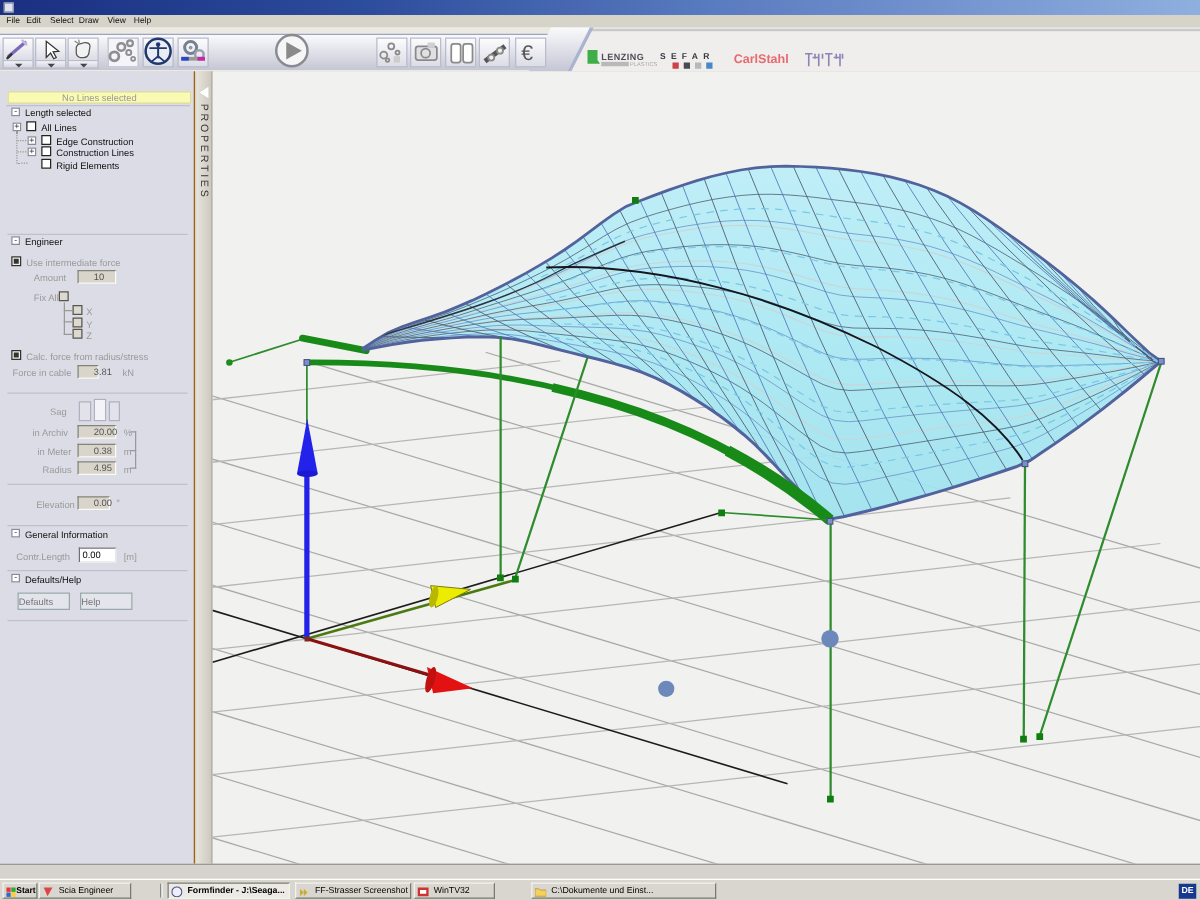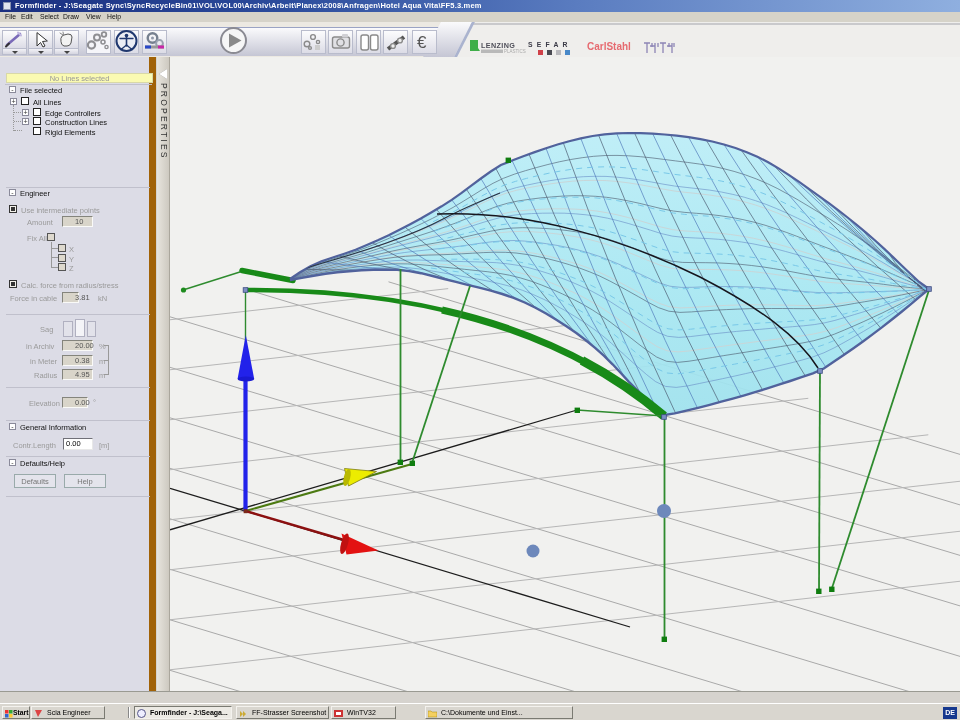--- a/index.html
+++ b/index.html
@@ -15,46 +15,45 @@
 #tbband { left:0; top:22px; width:960px; height:35px; background:#efeeec; }
 #tbband .topline { position:absolute; left:0; top:1px; width:960px; height:2px; background:#c9c9cc; }
 #tb { position:absolute; left:0; top:0; width:452px; height:35px; background:#ece9e2; }
 #tbg { position:absolute; left:0; top:4.5px; width:447px; height:29px; background:linear-gradient(#fafafc, #c5c6d4); border-top:1px solid #9aa3c4; }
 #tbdiag { position:absolute; left:432px; top:0px; width:34px; height:35px; background:linear-gradient(#fafafc,#c5c6d4); transform:skewX(-27deg); border-right:3px solid #aab3cf; }
 .tbtn { position:absolute; top:8px; width:25px; height:19px; background:linear-gradient(#fcfcfd,#dcdce6); border:1px solid #b9bccc; }
 .tdrop { position:absolute; top:26.5px; width:25px; height:6.5px; background:linear-gradient(#f2f2f6,#d5d5e0); border:1px solid #b9bccc; border-top:none; }
 .tdrop:after { content:""; position:absolute; left:9px; top:2px; border-left:3px solid transparent; border-right:3px solid transparent; border-top:3.5px solid #444; }
 .tbtn2 { position:absolute; top:8px; width:25px; height:24px; background:linear-gradient(#fcfcfd,#dcdce6); border:1px solid #b9bccc; }
 
-#panel { left:0; top:57px; width:156px; height:634px; background:#dcdce6; border-right:7px solid #a16207; font-size:7.5px; color:#1a1a1a; }
+#panel { left:0; top:57px; width:156px; height:634px; background:#dcdce6; border-right:1px solid #a16207; font-size:7.5px; color:#1a1a1a; }
 #tabstrip { left:157px; top:57px; width:13px; height:634px; background:linear-gradient(90deg,#e7e4dd,#cdc9c0); border-right:1px solid #aaa69c; }
 #tabtri { position:absolute; left:159px; top:69px; width:0; height:0; border-top:5px solid transparent; border-bottom:5px solid transparent; border-right:8px solid #fff; filter:drop-shadow(0 0 0.5px #777); }
 #tabtxt { position:absolute; left:158px; top:83px; width:11px; font-size:8.5px; color:#333; writing-mode:vertical-rl; letter-spacing:2.2px; }
 .ebox { position:absolute; width:7px; height:7px; background:#fff; border:1px solid #8a8a9a; font-size:7px; line-height:5px; text-align:center; color:#333; }
 .cb { position:absolute; width:8px; height:8px; background:#fff; border:1.6px solid #222; }
 .cbg { position:absolute; width:8px; height:8px; background:#ded9ce; border:1.4px solid #555; }
 .cbc { position:absolute; width:8px; height:8px; background:#f2f0ea; border:1.4px solid #333; }
 .cbc:after { content:""; position:absolute; left:0.5px; top:0.5px; width:4px; height:4px; background:#333; }
 .lbl { position:absolute; color:#9a9a9a; }
 .lblk { position:absolute; color:#111; }
 .tbox { position:absolute; height:11px; background:#d9d5ca; border:1px solid; border-color:#84847c #fafaf8 #fafaf8 #84847c; color:#555; font-size:7.5px; line-height:9px; padding-left:12px; }
 .tboxw { position:absolute; height:12px; background:#fff; border:1px solid; border-color:#707078 #e8e8e8 #e8e8e8 #707078; color:#000; font-size:7.5px; line-height:10px; padding-left:2px; }
 .sep { position:absolute; left:6px; width:144px; height:1px; background:#c0c0cc; }
-.btn { position:absolute; width:42px; height:14px; background:#e4e4ec; border:1px solid #9aa; color:#777; font-size:7.5px; text-align:center; line-height:13px; }
+.btn { position:absolute; width:42px; height:14px; background:#e4e4ec; border:1px solid #9aa; color:#777; font-size:7.5px; line-height:13px; }
 
 #botstrip { left:0; top:691px; width:960px; height:12px; background:#d6d3ce; border-top:1px solid #9a9a92; }
 #taskbar { left:0; top:703px; width:960px; height:17px; background:#d9d6cf; border-top:1px solid #fff; font-size:7px; }
 .task { position:absolute; top:2px; height:13px; background:#d9d6cf; border:1px solid; border-color:#f4f2ee #7a7a72 #7a7a72 #f4f2ee; line-height:12px; padding-left:15px; overflow:hidden; white-space:nowrap; color:#000; }
 .task .ic { position:absolute; left:2px; top:2px; width:9px; height:9px; }
 </style></head>
 <body>
 <div id="root">
 <div class="abs" id="title">
       <div id="ticon"></div>
-      <span class="txt">Formfinder - J:\Seagate Sync\SyncRecycleBin01\VOL\VOL00\Archiv\Arbeit\Planex\2008\Anfragen\Hotel Aqua Vita\FF5.3.mem</span>
     </div>
 <div class="abs" id="menu">
 <span style="left:5px">File</span>
       <span style="left:21px">Edit</span>
       <span style="left:40px">Select</span>
       <span style="left:63px">Draw</span>
       <span style="left:86px">View</span>
       <span style="left:107px">Help</span>
 </div>
 <div class="abs" id="tbband">
@@ -144,41 +143,41 @@
 <text x="119" y="12" font-size="10" font-weight="bold" fill="#e66a70" font-family="Liberation Sans">CarlStahl</text>
 <g stroke="#8d85b5" stroke-width="1.3" fill="none">
 <path d="M179,5 l0,10 M176,5 l6,0 M182,8 l5,0 M187,5 l0,10 M184,5 l0,4 M190,5 l0,4 M192,5 l6,0 M195,5 l0,10 M199,8 l5,0 M204,5 l0,10 M201,5 l0,4 M206,5 l0,4"></path>
 </g>
       </svg>
 </div>
 <div class="abs" id="panel">
       <div style="position:absolute;left:6px;top:16px;width:147px;height:10px;background:#fafab2;border:1px solid #d8d8a8;color:#999;text-align:center;line-height:9px">No Lines selected</div>
 <div style="position:absolute;left:5px;top:27px;width:147px;height:1px;background:#c0c0cc"></div>
 <div class="ebox" style="left:9px;top:29px">-</div>
-<div class="lblk" style="left:20px;top:29px">File selected</div>
+<div class="lblk" style="left:20px;top:29px">Length selected</div>
 <div class="ebox" style="left:10px;top:41px">+</div>
 <div class="cb" style="left:21px;top:40px"></div>
 <div class="lblk" style="left:33px;top:41px">All Lines</div>
 <div class="ebox" style="left:22px;top:51.5px">+</div>
 <div class="cb" style="left:33px;top:50.5px"></div>
-<div class="lblk" style="left:45px;top:51.5px">Edge Controllers</div>
+<div class="lblk" style="left:45px;top:51.5px">Edge Construction</div>
 <div class="ebox" style="left:22px;top:61px">+</div>
 <div class="cb" style="left:33px;top:60px"></div>
 <div class="lblk" style="left:45px;top:61px">Construction Lines</div>
 <div class="cb" style="left:33px;top:69.5px"></div>
 <div class="lblk" style="left:45px;top:70.5px">Rigid Elements</div>
 <div style="position:absolute;left:13px;top:48px;width:1px;height:26px;border-left:1px dotted #999"></div>
 <div style="position:absolute;left:14px;top:73px;width:8px;height:1px;border-top:1px dotted #999"></div>
 <div style="position:absolute;left:14px;top:55px;width:7px;height:1px;border-top:1px dotted #999"></div>
 <div style="position:absolute;left:14px;top:64px;width:7px;height:1px;border-top:1px dotted #999"></div>
 <div class="sep" style="top:130px"></div>
 <div class="ebox" style="left:9px;top:132px">-</div>
 <div class="lblk" style="left:20px;top:132px">Engineer</div>
 <div class="cbc" style="left:9px;top:148px"></div>
-<div class="lbl" style="left:21px;top:149px">Use intermediate points</div>
+<div class="lbl" style="left:21px;top:149px">Use intermediate force</div>
 <div class="lbl" style="left:27px;top:161px">Amount</div>
 <div class="tbox" style="left:62px;top:159px;width:31px">10</div>
 <div class="lbl" style="left:27px;top:177px">Fix All</div>
 <div class="cbg" style="left:47px;top:176px"></div>
 <div class="cbg" style="left:58px;top:187px"></div>
 <div class="lbl" style="left:69px;top:188px">X</div>
 <div class="cbg" style="left:58px;top:196.5px"></div>
 <div class="lbl" style="left:69px;top:197.5px">Y</div>
 <div class="cbg" style="left:58px;top:206px"></div>
 <div class="lbl" style="left:69px;top:207px">Z</div>

